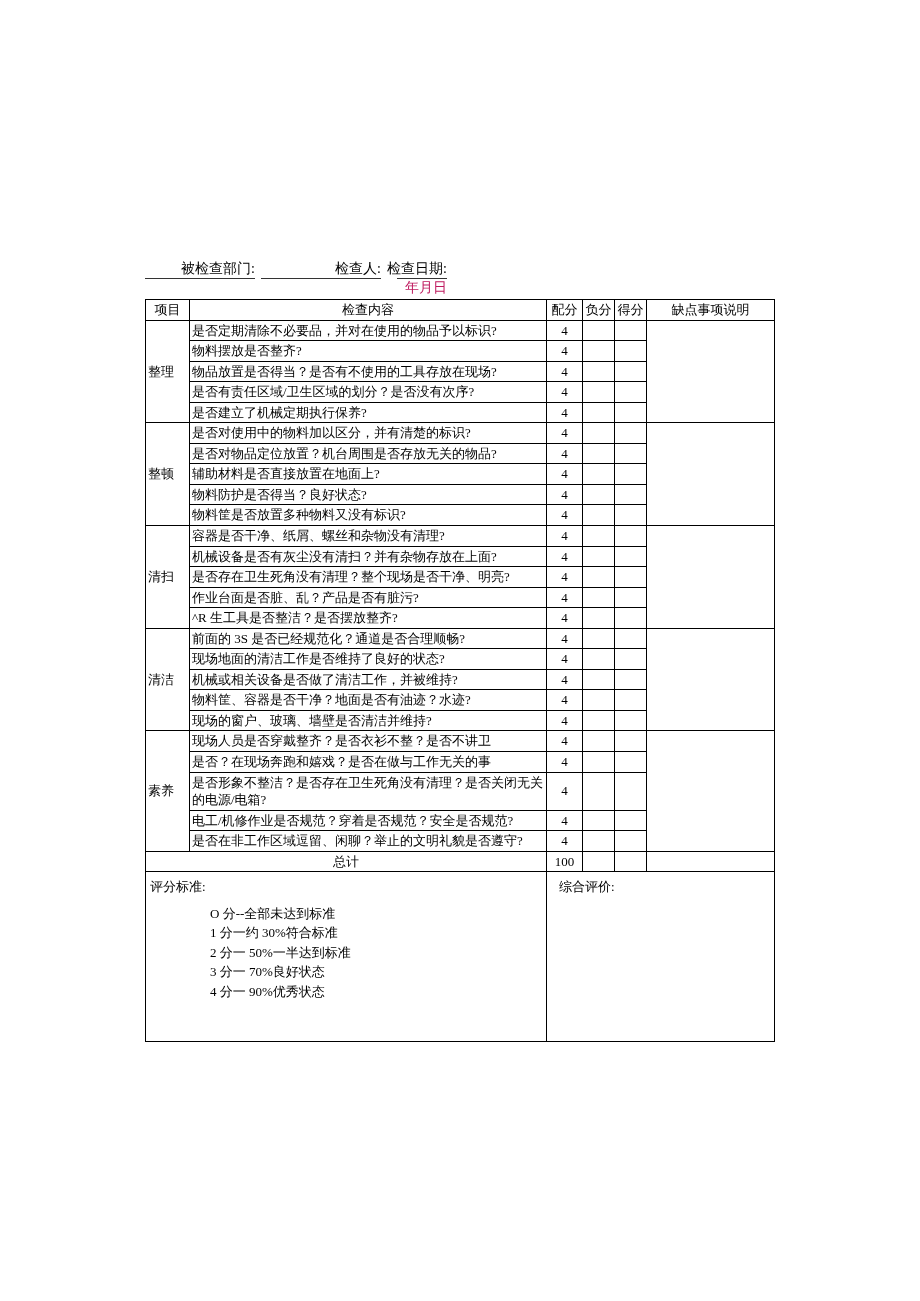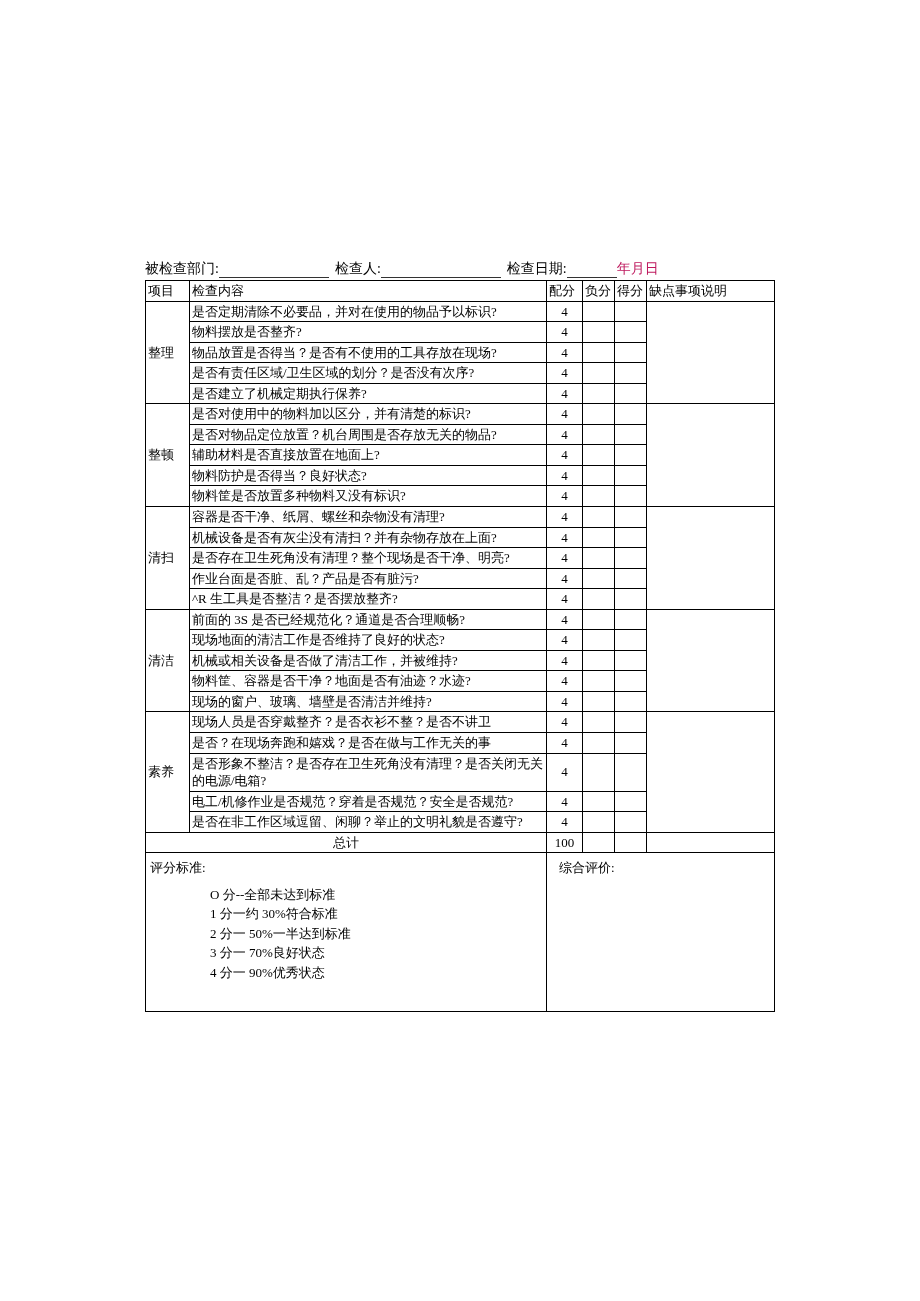--- a/index.html
+++ b/index.html
@@ -13,43 +13,43 @@
     }
     .header-row {
       display: flex;
       margin-bottom: 2px;
     }
     .header-label { white-space: nowrap; }
     .header-blank {
       border-bottom: 1px solid #333;
       display: inline-block;
     }
-    .hf1 { display: flex; align-items: flex-end; }
+    .hf1 { display: flex; align-items: flex-end; flex-direction: column; }
     table {
       border-collapse: collapse;
       width: 100%;
       table-layout: fixed;
     }
     td, th {
       border: 1px solid #000;
       padding: 1px 2px;
       vertical-align: middle;
       font-size: 13px;
       line-height: 1.35;
     }
-    th { font-weight: normal; text-align: left; }
+    th { font-weight: normal; text-align: center; }
     .col-cat { width: 44px; text-align: left; }
     .col-content { text-align: left; }
     .col-score { width: 36px; text-align: center; }
     .col-neg { width: 32px; text-align: center; }
     .col-got { width: 32px; text-align: center; }
     .col-note { width: 128px; text-align: center; }
     .cat-cell { text-align: left; vertical-align: middle; }
     .total-label { text-align: center; }
-    .criteria-cell { padding: 6px 4px 29px 4px; vertical-align: top; }
+    .criteria-cell { padding: 6px 4px 40px 4px; vertical-align: top; }
     .criteria-list { margin-left: 60px; margin-top: 8px; line-height: 1.5; }
     .eval-cell { vertical-align: top; padding: 6px 12px; }
     .date-placeholder { color: #be185d; }
   </style>
 </head>
 <body>
 
 <div class="header-row">
   <span class="hf1">
     <span class="header-label">被检查部门:</span>

